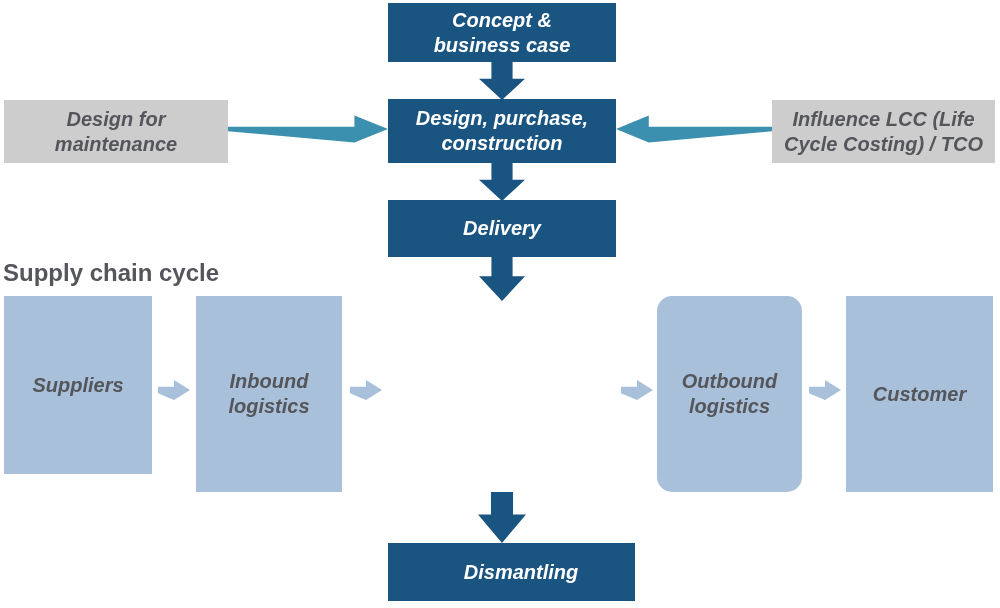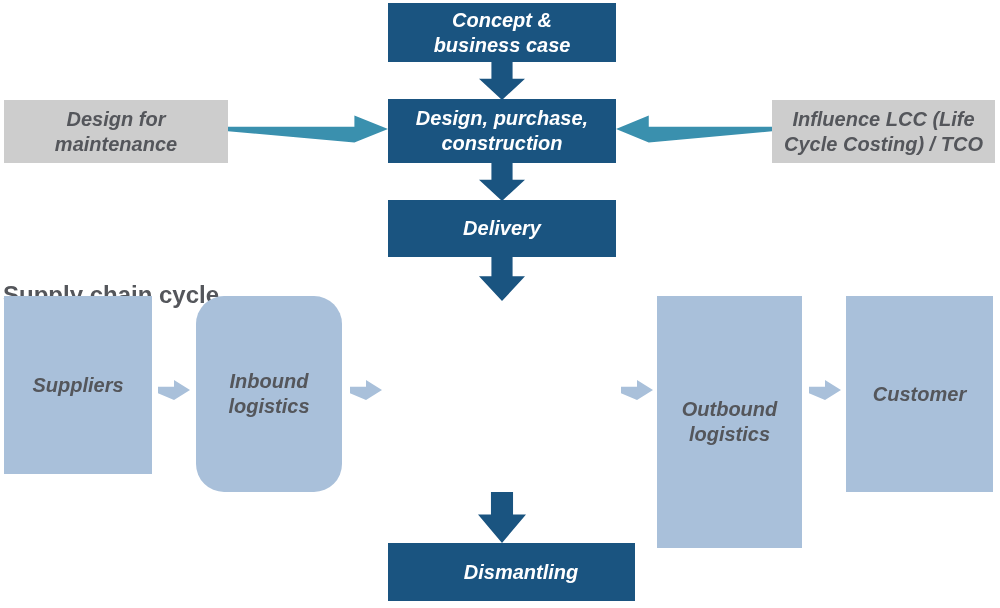--- a/index.html
+++ b/index.html
@@ -26,38 +26,38 @@
   .teal-arrow-right{
     position:absolute;background:var(--teal,#3a90ae);z-index:2;
     clip-path:polygon(0 42%,79% 42%,79% 2%,100% 50%,79% 98%,0 58%);
   }
   .teal-arrow-left{
     position:absolute;background:var(--teal,#3a90ae);z-index:2;
     clip-path:polygon(100% 42%,21% 42%,21% 2%,0 50%,21% 98%,100% 58%);
   }
   .section-title{
     position:absolute;left:3px;top:259px;font-size:24px;font-weight:bold;
-    color:var(--text-dark,#54565b);z-index:1;margin-top:22px;
+    color:var(--text-dark,#54565b);z-index:1;
   }
   
   .concept{left:388px;top:3px;width:228px;height:59px;}
   .a1{left:479px;top:62px;width:46px;height:38px;}
   .design{left:388px;top:99px;width:228px;height:64px;}
   .gray-left{left:4px;top:100px;width:224px;height:63px;}
   .gray-right{left:772px;top:100px;width:223px;height:63px;font-style:italic;}
   .t1{left:228px;top:115px;width:160px;height:28px;}
   .t2{left:616px;top:115px;width:156px;height:28px;}
   .a2{left:479px;top:163px;width:46px;height:38px;}
   .delivery{left:388px;top:200px;width:228px;height:57px;}
   .a3{left:479px;top:257px;width:46px;height:44px;}
   
   .suppliers{left:4px;top:296px;width:148px;height:178px;}
-  .inbound{left:196px;top:296px;width:146px;height:196px;border-radius:28px;}
+  .inbound{left:196px;top:296px;width:146px;height:196px;}
   .center-split{left:389px;top:296px;width:227px;height:196px;display:block;}
-  .outbound{left:657px;top:296px;width:145px;height:252px;}
+  .outbound{left:657px;top:296px;width:145px;height:196px;border-radius:15px;}
   .customer{left:846px;top:296px;width:147px;height:196px;}
   .s1{left:158px;top:378px;width:32px;height:24px;}
   .s2{left:350px;top:378px;width:32px;height:24px;}
   .s3{left:621px;top:378px;width:32px;height:24px;}
   .s4{left:809px;top:378px;width:32px;height:24px;}
   .a4{left:478px;top:492px;width:48px;height:51px;}
   .dismantling{left:388px;top:543px;width:228px;height:58px;padding-left:19px;}
   
   .split-triangle{
     position:absolute;left:0;top:0;right:0;bottom:0;

